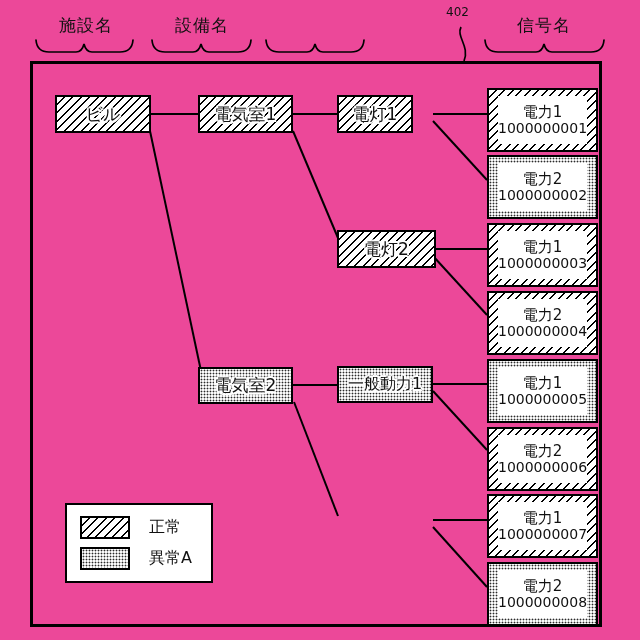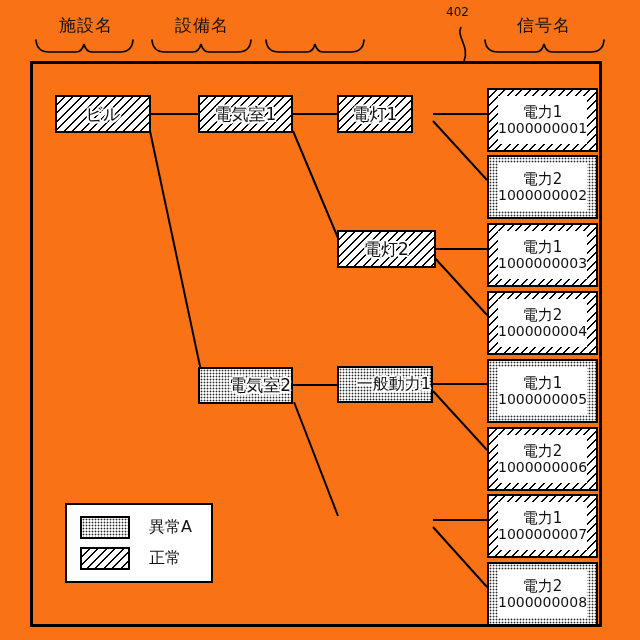--- a/index.html
+++ b/index.html
@@ -1,36 +1,36 @@
 <!DOCTYPE html>
 <html><head>
 <meta charset="utf-8">
 <style>
   * { margin:0; padding:0; box-sizing:border-box; }
   html,body { width:640px; height:640px; background:#fff; }
   body { font-family:"DejaVu Sans","Liberation Sans",sans-serif; color:#111; }
-  .stage { position:relative; width:640px; height:640px; background:#f97316; overflow:hidden; }
+  .stage { position:relative; width:640px; height:640px; background:#ec4899; overflow:hidden; }
 
   .frame { position:absolute; left:30px; top:61px; width:572px; height:566px;
            border:3px solid #000; z-index:0; }
 
   .wires { position:absolute; left:0; top:0; z-index:1; }
 
   .header-label { position:absolute; top:14px; width:90px; text-align:center;
                   font-size:17px; letter-spacing:1px; white-space:nowrap; }
   .figref { position:absolute; left:446px; top:5px; font-size:12px; }
 
   .node { position:absolute; border:2px solid #000; display:flex;
           align-items:center; justify-content:center; z-index:2; background-color:#fff; }
   .node[data-status="normal"] {
     background-image: repeating-linear-gradient(135deg,#fff 0 4.5px,#000 4.5px 6px);
   }
   .node[data-status="abnormal"] {
     background-image: radial-gradient(circle,#2a2a2a 0.9px,transparent 1.05px);
-    background-size:3px 3px; background-color:#fafafa;justify-content:flex-end;
+    background-size:3px 3px; background-color:#fafafa;
   }
   .node-label { font-size:17px; white-space:nowrap;
     text-shadow:-2px 0 #fff,2px 0 #fff,0 -2px #fff,0 2px #fff,
       -1.5px -1.5px #fff,1.5px -1.5px #fff,-1.5px 1.5px #fff,1.5px 1.5px #fff; }
 
   .signal { position:absolute; left:487px; width:111px; height:64px;
             border:2px solid #000; z-index:2; background-color:#fff; }
   .signal[data-status="normal"] {
     background-image: repeating-linear-gradient(135deg,#fff 0 4.5px,#000 4.5px 6px);
   }
@@ -161,22 +161,22 @@
   </div>
   <div class="signal" style="top:562px" data-status="abnormal">
     <div class="signal-inner">
       <div class="signal-name">電力2</div>
       <div class="signal-id">1000000008</div>
     </div>
   </div>
 
   <div class="legend">
     <div class="legend-row">
+      <div class="legend-swatch" data-status="normal"></div>
+      <span class="legend-label">正常</span>
+    </div>
+    <div class="legend-row">
       <div class="legend-swatch" data-status="abnormal"></div>
       <span class="legend-label">異常A</span>
-    </div>
-    <div class="legend-row">
-      <div class="legend-swatch" data-status="normal"></div>
-      <span class="legend-label">正常</span>
     </div>
   </div>
 
 </div>
 
 </body></html>

